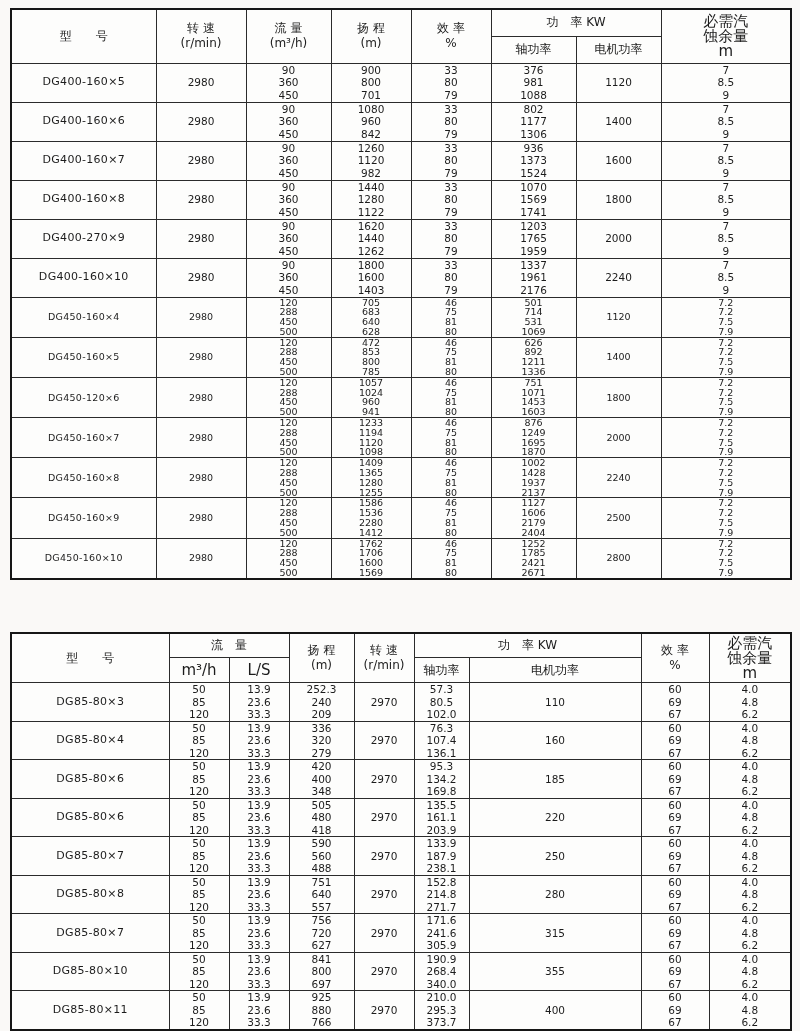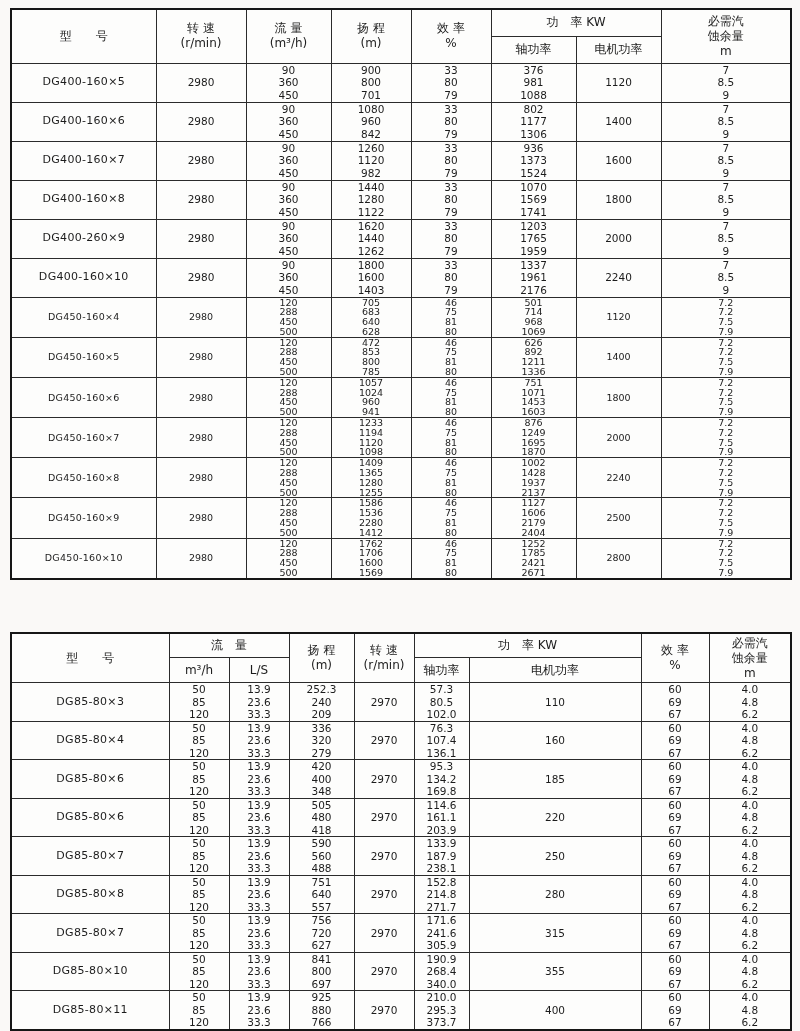--- a/index.html
+++ b/index.html
@@ -23,21 +23,21 @@
     vertical-align:middle;
     padding:0;
     white-space:pre-line;
     overflow:hidden;
   }
   th{
     font-weight:normal;
     font-size:12px;
     line-height:15px;
   }
-  th.unit-small{font-size:12px;}
+  th.unit-small{font-size:15px;}
   td{
     font-size:10.5px;
     line-height:12.5px;
   }
   #t1 thead tr{height:27px;}
   #t1 tbody tr{height:39px;}
   #t1 tbody tr.tight{height:40px;}
   #t1 tbody tr.tight td{font-size:9.5px;line-height:9.8px;}
   #t2 thead tr{height:25px;}
   #t2 tbody tr{height:38px;}
@@ -156,21 +156,21 @@
 79</td>
           <td>1070
 1569
 1741</td>
           <td>1800</td>
           <td>7
 8.5
 9</td>
         </tr>
         <tr>
-          <td>DG400-260×9</td>
+          <td>DG400-270×9</td>
           <td>2980</td>
           <td>90
 360
 450</td>
           <td>1620
 1440
 1262</td>
           <td>33
 80
 79</td>
@@ -212,21 +212,21 @@
           <td>705
 683
 640
 628</td>
           <td>46
 75
 81
 80</td>
           <td>501
 714
-968
+531
 1069</td>
           <td>1120</td>
           <td>7.2
 7.2
 7.5
 7.9</td>
         </tr>
         <tr class="tight">
           <td>DG450-160×5</td>
           <td>2980</td>
@@ -246,21 +246,21 @@
 892
 1211
 1336</td>
           <td>1400</td>
           <td>7.2
 7.2
 7.5
 7.9</td>
         </tr>
         <tr class="tight">
-          <td>DG450-160×6</td>
+          <td>DG450-120×6</td>
           <td>2980</td>
           <td>120
 288
 450
 500</td>
           <td>1057
 1024
 960
 941</td>
           <td>46
@@ -491,21 +491,21 @@
           <td>50
 85
 120</td>
           <td>13.9
 23.6
 33.3</td>
           <td>505
 480
 418</td>
           <td>2970</td>
-          <td>114.6
+          <td>135.5
 161.1
 203.9</td>
           <td>220</td>
           <td>60
 69
 67</td>
           <td>4.0
 4.8
 6.2</td>
         </tr>

